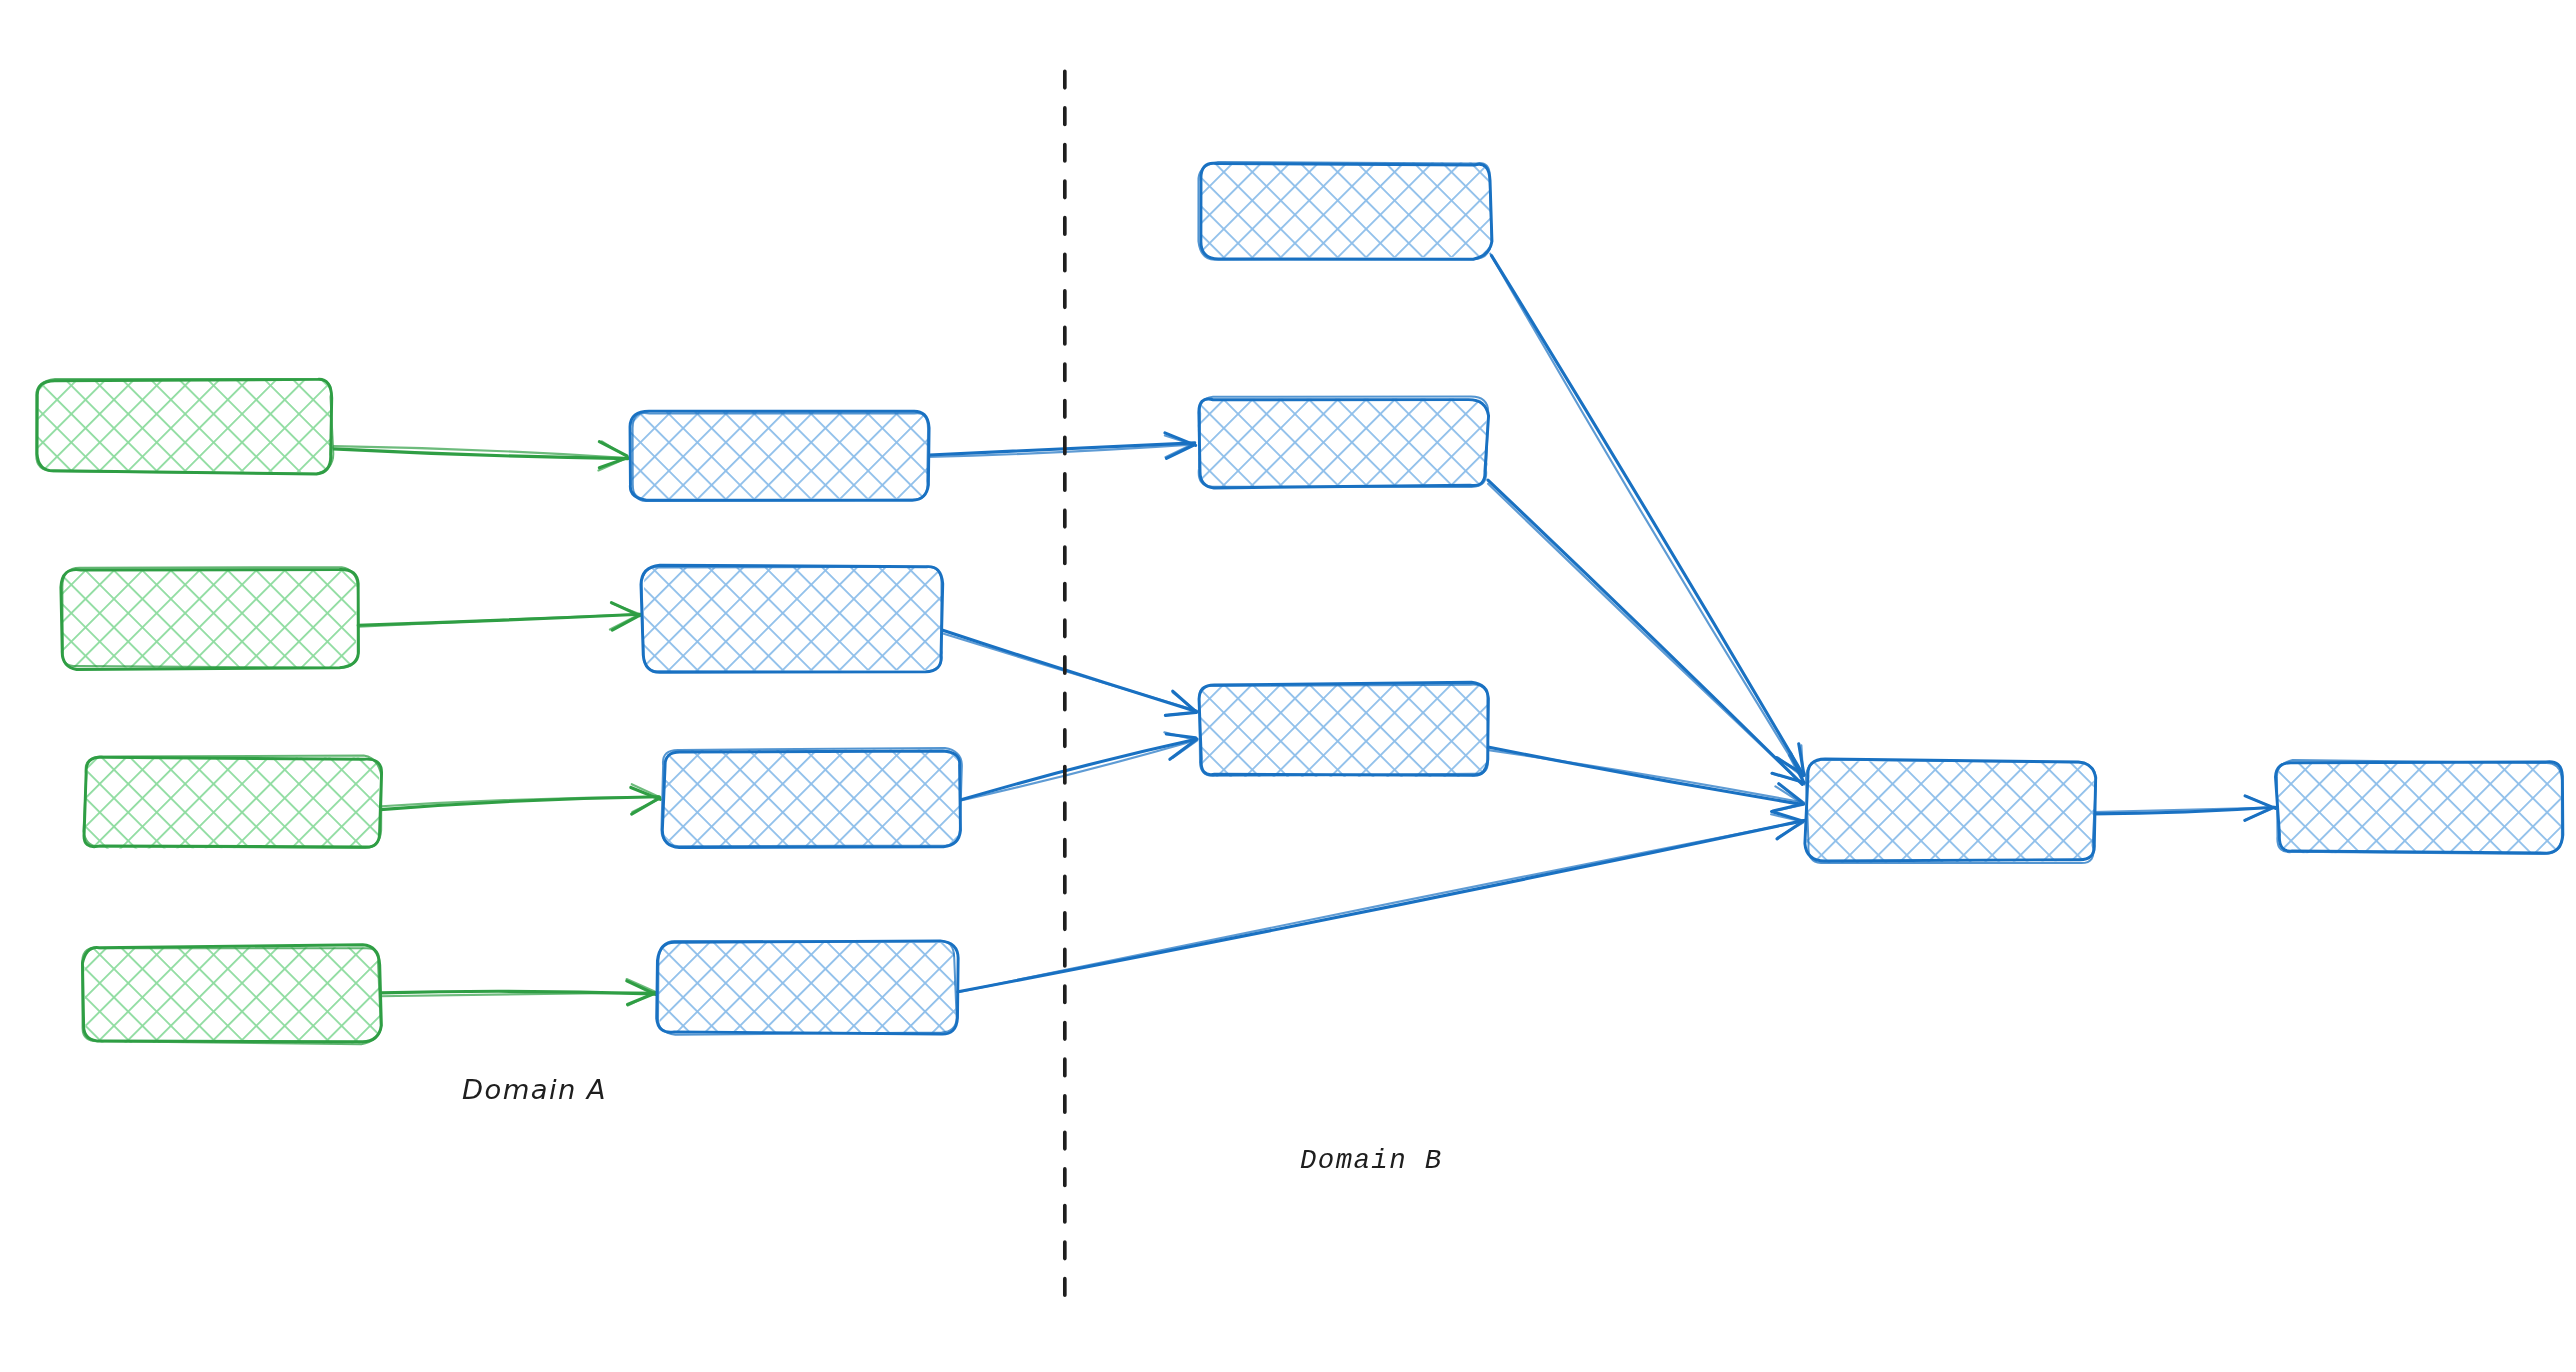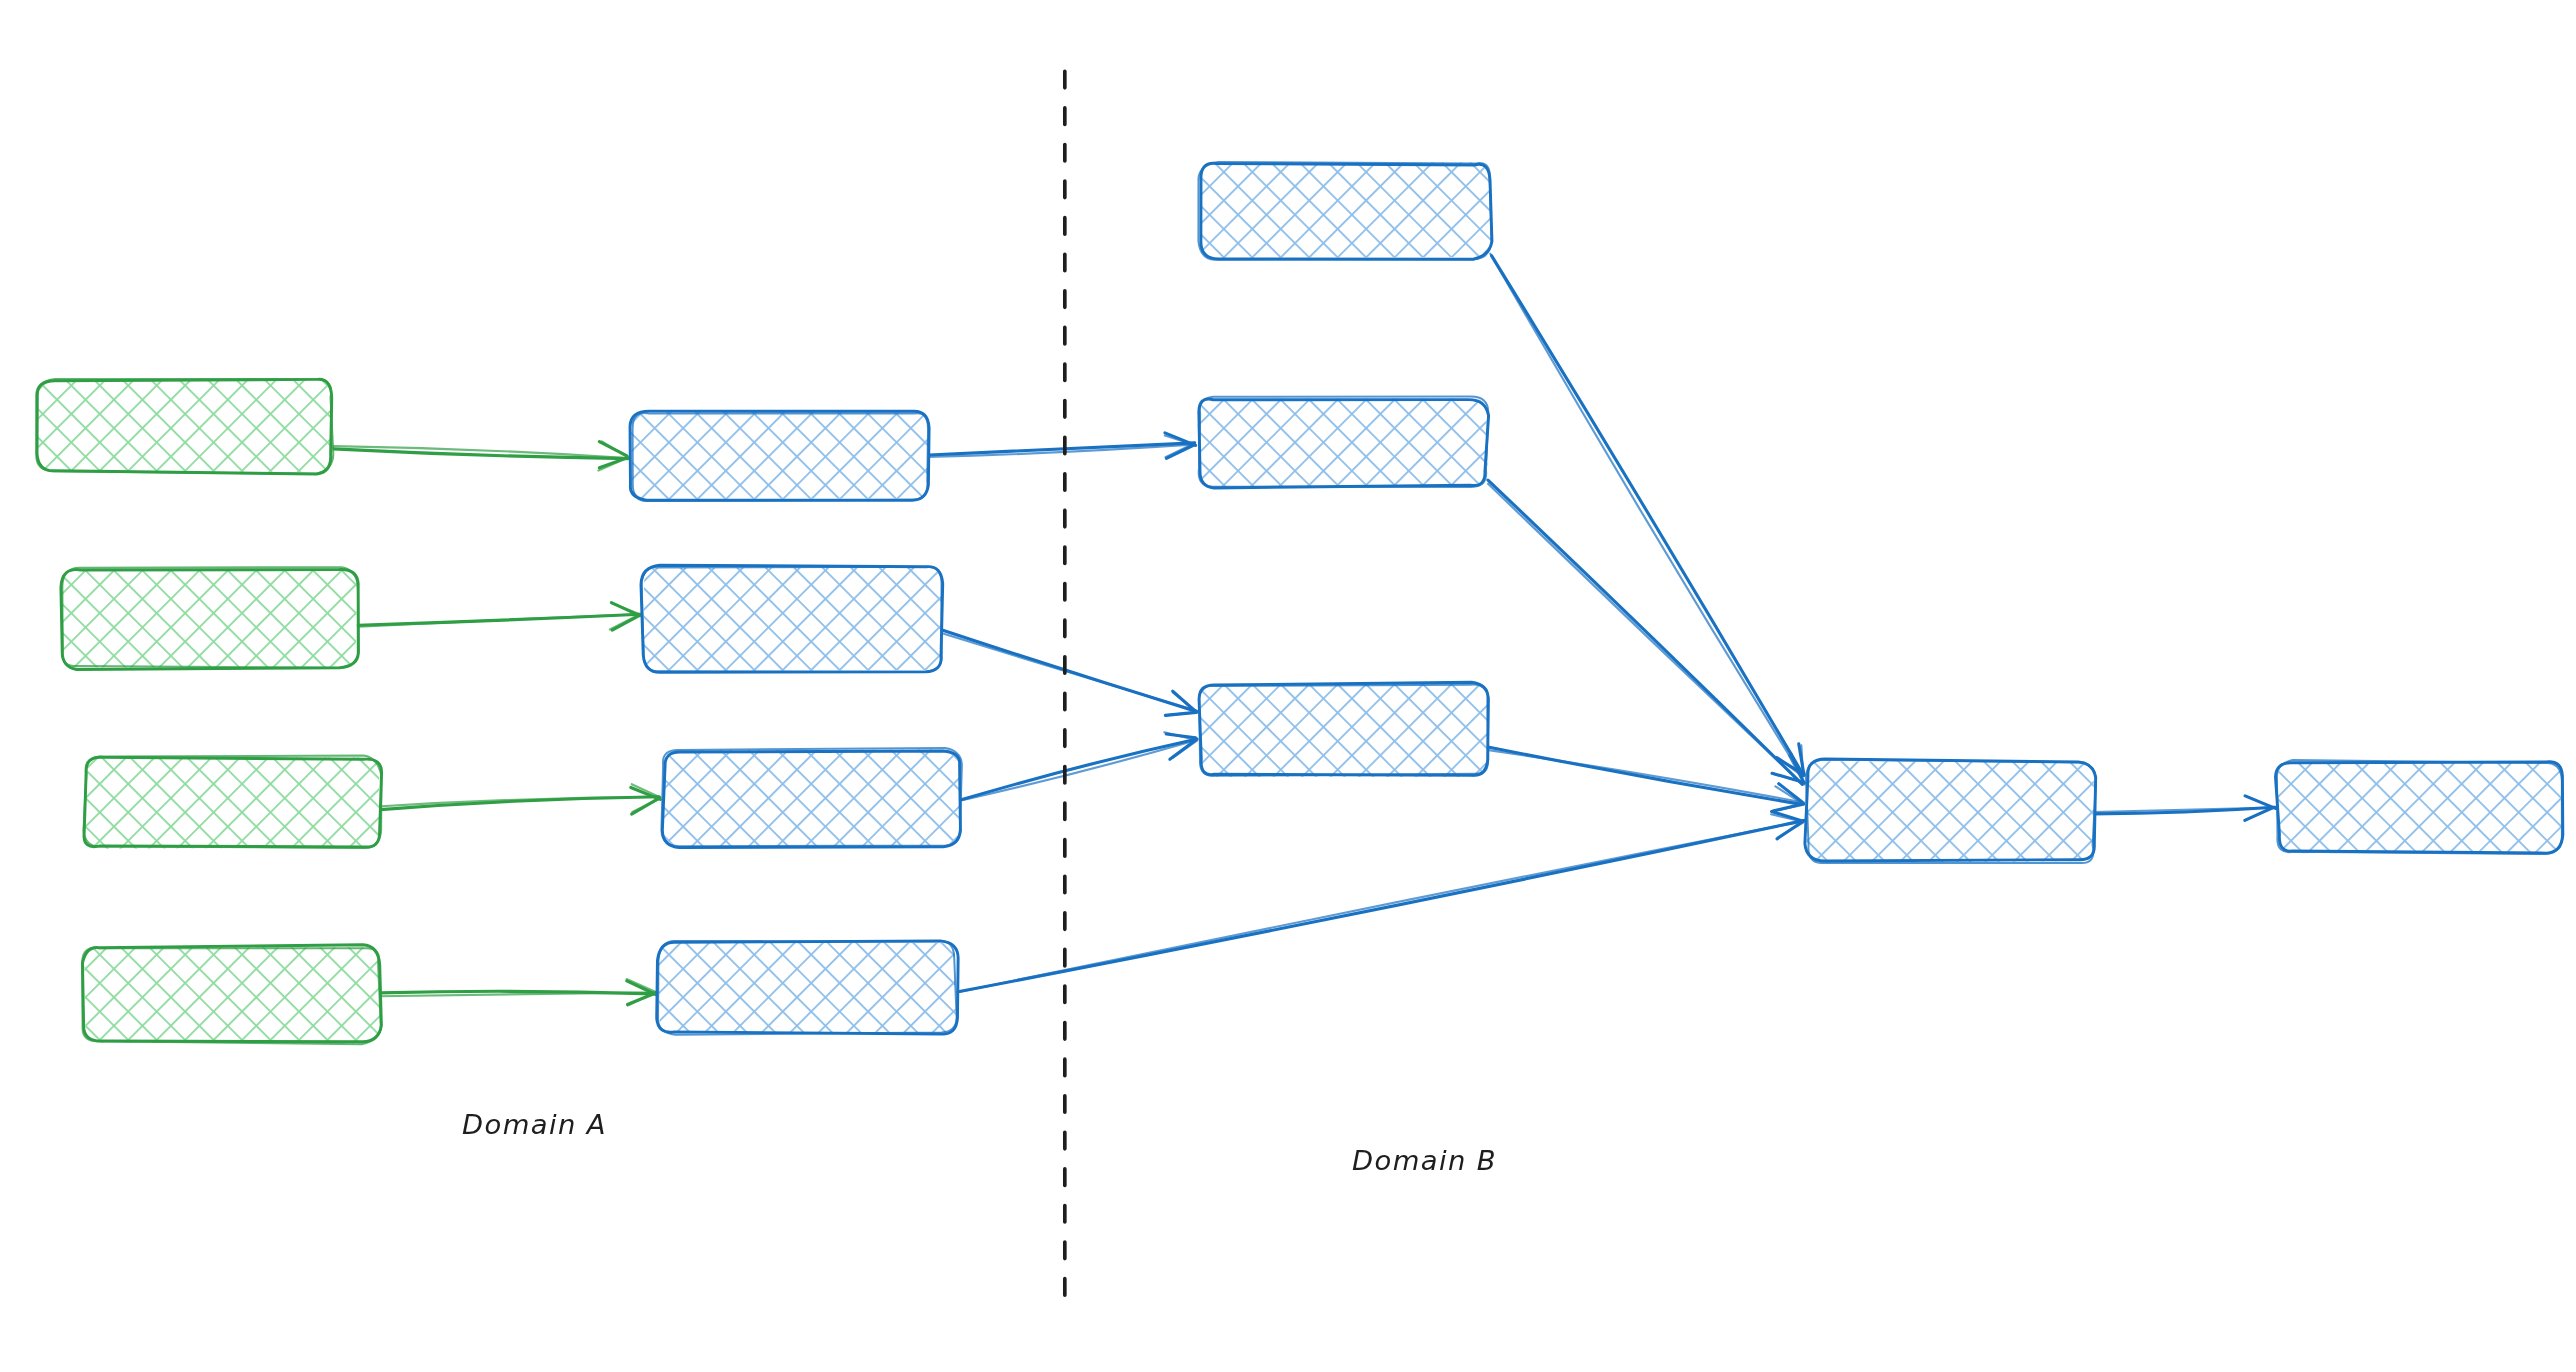--- a/index.html
+++ b/index.html
@@ -197,17 +197,17 @@
           <path d="M 2507.7031642918023 833.6794918069055 L 2782.4070034034585 833.4573299415677 Q 2799.8834828381814 832.0724457742052 2799.2632350923786 851.2209591633738 L 2800.575248432986 914.9502861986637 Q 2799.131319976007 931.926794004965 2781.833504200463 932.051336765872 L 2507.9257504468437 932.7792244920411 Q 2490.674490881839 931.3596807482464 2490.427621937556 914.753138829187 L 2490.205769062697 851.1129723555003 Q 2488.935391116205 834.100577593921 2507.7031642918023 833.6794918069055 Z" fill="url(#hatch-blue)" stroke="none"></path>
           <path d="M 2506.4301910404256 833.9455384746872 L 2783.432202340957 833.0013910304762 Q 2800.507230044765 830.6263591766481 2801.302723886307 848.8624582291872 L 2801.748892547632 912.8469173437203 Q 2800.463216908119 931.9800838481542 2784.2095256826883 932.6971157088396 L 2505.8420848847563 930.388256597886 Q 2490.7934246078103 932.035848618688 2491.9339859982647 912.4743743900556 L 2487.614648580558 849.3558293189648 Q 2488.3827220920393 832.9614621650248 2506.4301910404256 833.9455384746872 Z" fill="none" stroke="#1971c2" stroke-width="3.2" stroke-linecap="round" stroke-opacity="1"></path>
           <path d="M 2506.3821424487896 830.9989646436642 L 2781.0944247252746 834.2777228372534 Q 2799.514369965491 832.7058067331583 2800.7038963332325 852.8266807575834 L 2800.769557954357 914.1150474560052 Q 2800.781789399675 932.8857749954266 2781.507778168613 933.762300874741 L 2507.4146507271635 931.2426597602864 Q 2488.2045799258185 934.2511926195823 2489.7800193796775 914.3490928662703 L 2489.2374778755184 849.9433189398345 Q 2488.3504571918165 834.9040606995597 2506.3821424487896 830.9989646436642 Z" fill="none" stroke="#1971c2" stroke-width="2.2" stroke-linecap="round" stroke-opacity="0.75"></path>
         </g>
       </g>
     <g id="divider-layer">
         <line x1="1164" y1="78" x2="1164" y2="1420" stroke="#1e1e1e" stroke-width="4" stroke-dasharray="18 22" stroke-linecap="round"></line>
       </g>
   </svg>
 
-  <div class="domain-label" id="label-a" style="left: 462px; top: 1109px; text-align: right;">Domain  A</div>
-  <div class="domain-label" id="label-b" style="left: 1352px; top: 1145px;">Domain  B</div>
+  <div class="domain-label" id="label-a" style="left: 462px; top: 1074px; text-align: right;">Domain  A</div>
+  <div class="domain-label" id="label-b" style="left: 1300px; top: 1145px; font-family: Liberation Mono, monospace;">Domain  B</div>
 
 </div>
 
 
 </body></html>

